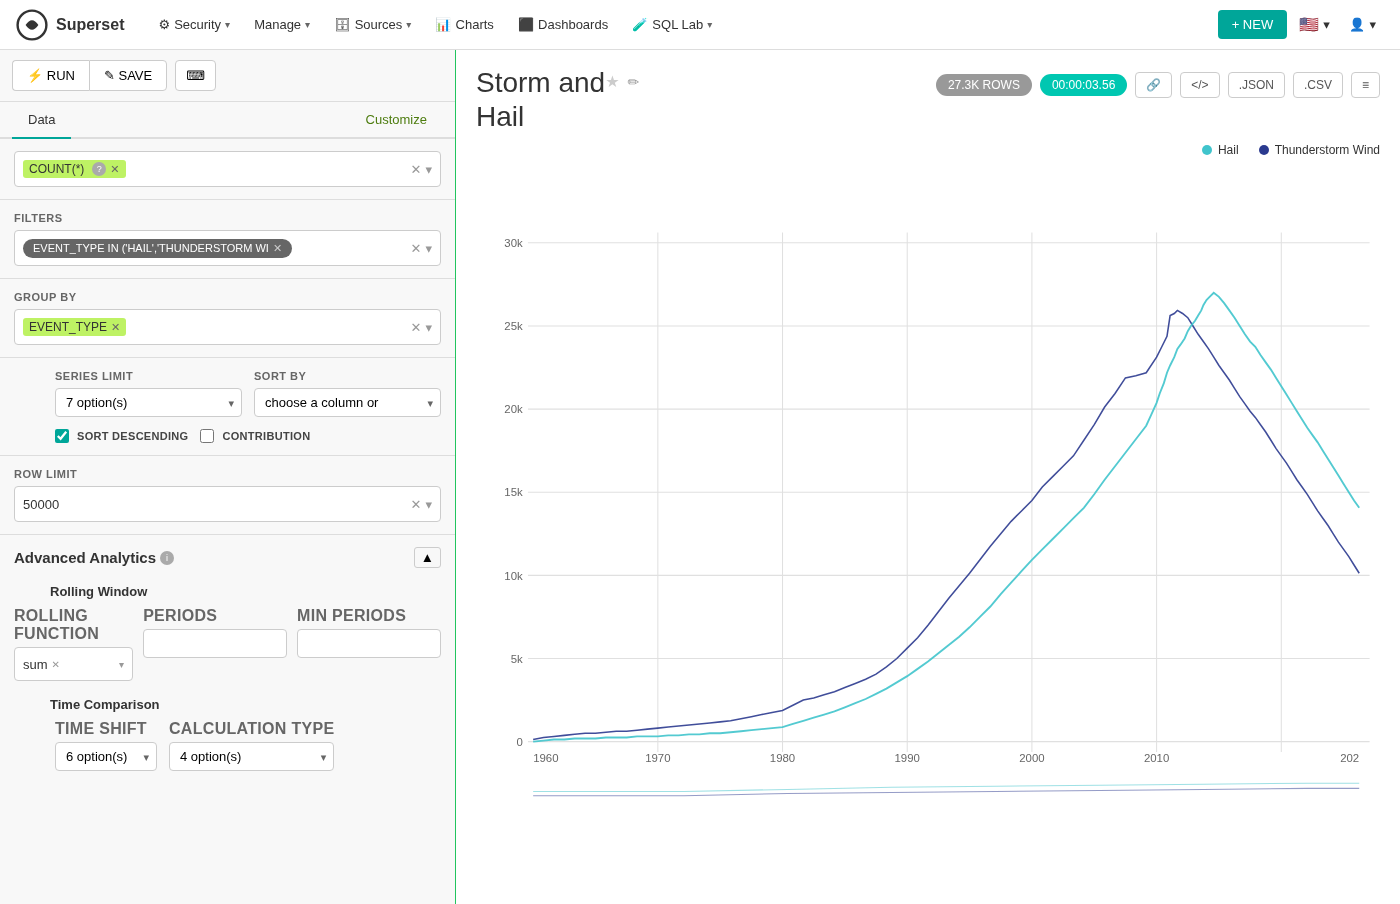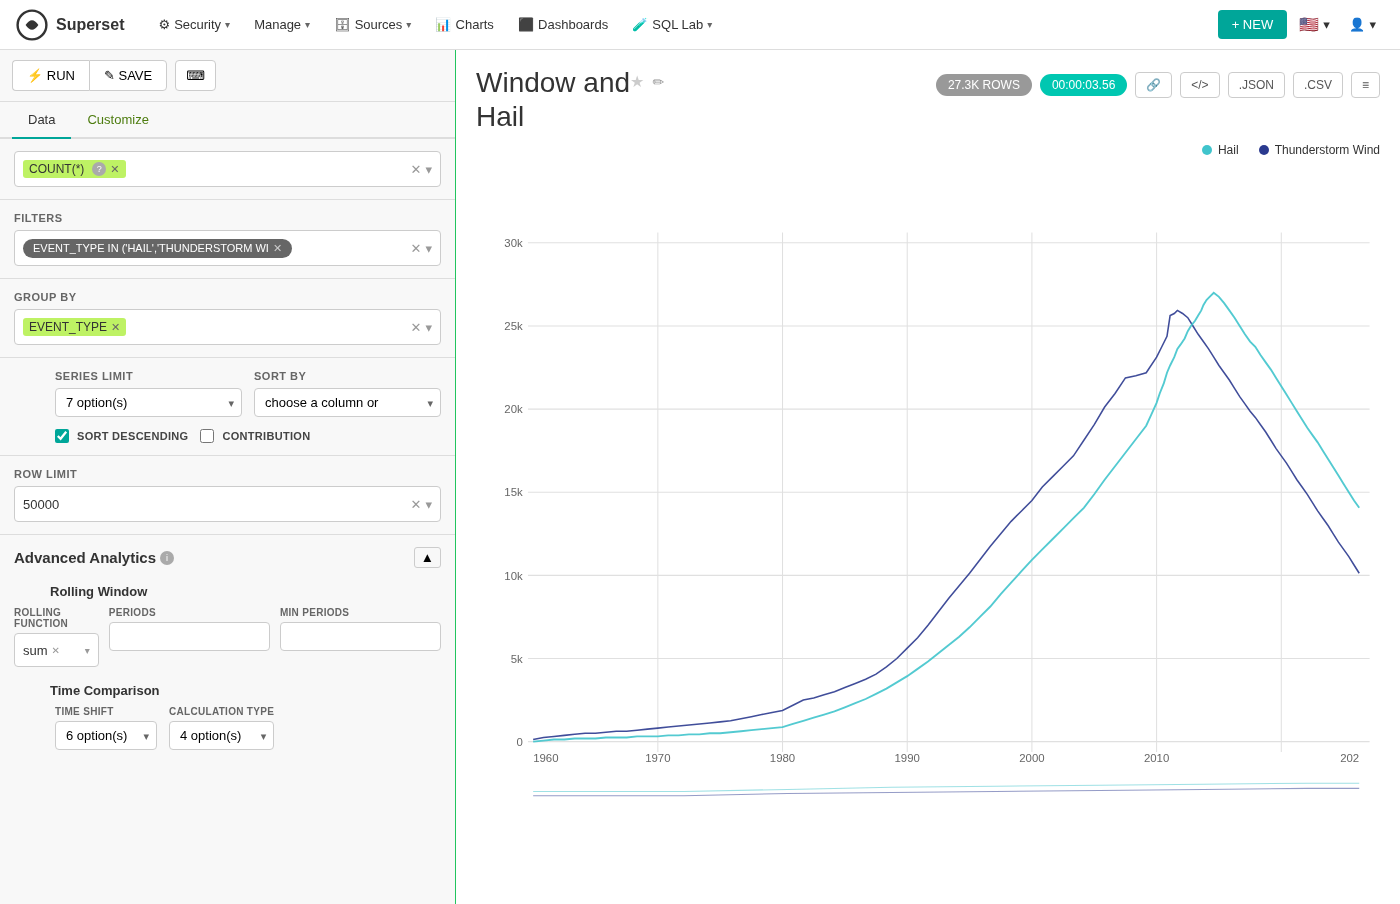--- a/index.html
+++ b/index.html
@@ -59,21 +59,21 @@
       padding: 7px 14px; cursor: pointer; font-size: 13px;
       border-radius: 0 4px 4px 0;
     }
     .btn-keyboard {
       background: #fff; border: 1px solid #ccc;
       padding: 7px 10px; cursor: pointer; font-size: 13px;
       border-radius: 4px; margin-left: 8px;
     }
 
     
-    .tabs { display: flex; border-bottom: 2px solid #ddd; padding: 0 12px; }
+    .tabs { display: flex; border-bottom: 2px solid #ddd; padding: 0 12px; justify-content: space-between; }
     .tab {
       padding: 10px 16px; cursor: pointer; font-size: 13px;
       color: #4d7c0f; border-bottom: 2px solid transparent;
       margin-bottom: -2px;
     }
     .tab.active { color: #333; border-bottom-color: #00a699; font-weight: 500; }
 
     
     .form-section { padding: 12px 14px; }
     .section-label {
@@ -128,21 +128,21 @@
       display: flex; align-items: center; justify-content: space-between;
       padding: 12px 14px;
     }
     .advanced-title { font-size: 15px; font-weight: 600; }
     .collapse-btn { background: none; border: 1px solid #ccc; border-radius: 3px; padding: 2px 6px; cursor: pointer; }
 
     .subsection-title { font-size: 13px; font-weight: 700; padding: 4px 14px 8px; margin-left: 36px; }
 
     .three-col { display: flex; gap: 10px; padding: 0 14px 12px; }
     .field-group { display: flex; flex-direction: column; gap: 4px; }
-    .field-group label { font-size: 10px; font-weight: 600; color: #666; text-transform: uppercase; letter-spacing: 0.3px; }
+    .field-group label { font-size: 16px; font-weight: 600; color: #666; text-transform: uppercase; letter-spacing: 0.3px; }
     .field-group input, .field-group .select-wrapper { font-size: 13px; }
     .field-group input {
       border: 1px solid #ccc; border-radius: 4px;
       padding: 6px 10px; width: 100%;
     }
     .tag-select {
       display: flex; align-items: center; gap: 4px;
       border: 1px solid #ccc; background: #fff;
       border-radius: 4px; padding: 4px 8px; min-height: 34px;
       font-size: 13px; min-width: 80px;
@@ -407,21 +407,21 @@
       </div>
     </div>
 
   </div>
 
   <div class="right-panel">
 
     <div class="chart-header">
       <div>
         <div class="chart-title">
-          <span>Window and</span><br>
+          <span>Storm and</span><br>
           <span>Hail</span>
         </div>
       </div>
       <div class="chart-title-icons">
         <span style="color:#ccc;">★</span>
         <span style="font-size:14px;">✏</span>
       </div>
       <div style="flex:1;"></div>
       <div class="chart-toolbar" style="padding:6px 0 0;">
         <span class="badge-rows">27.3K ROWS</span>

